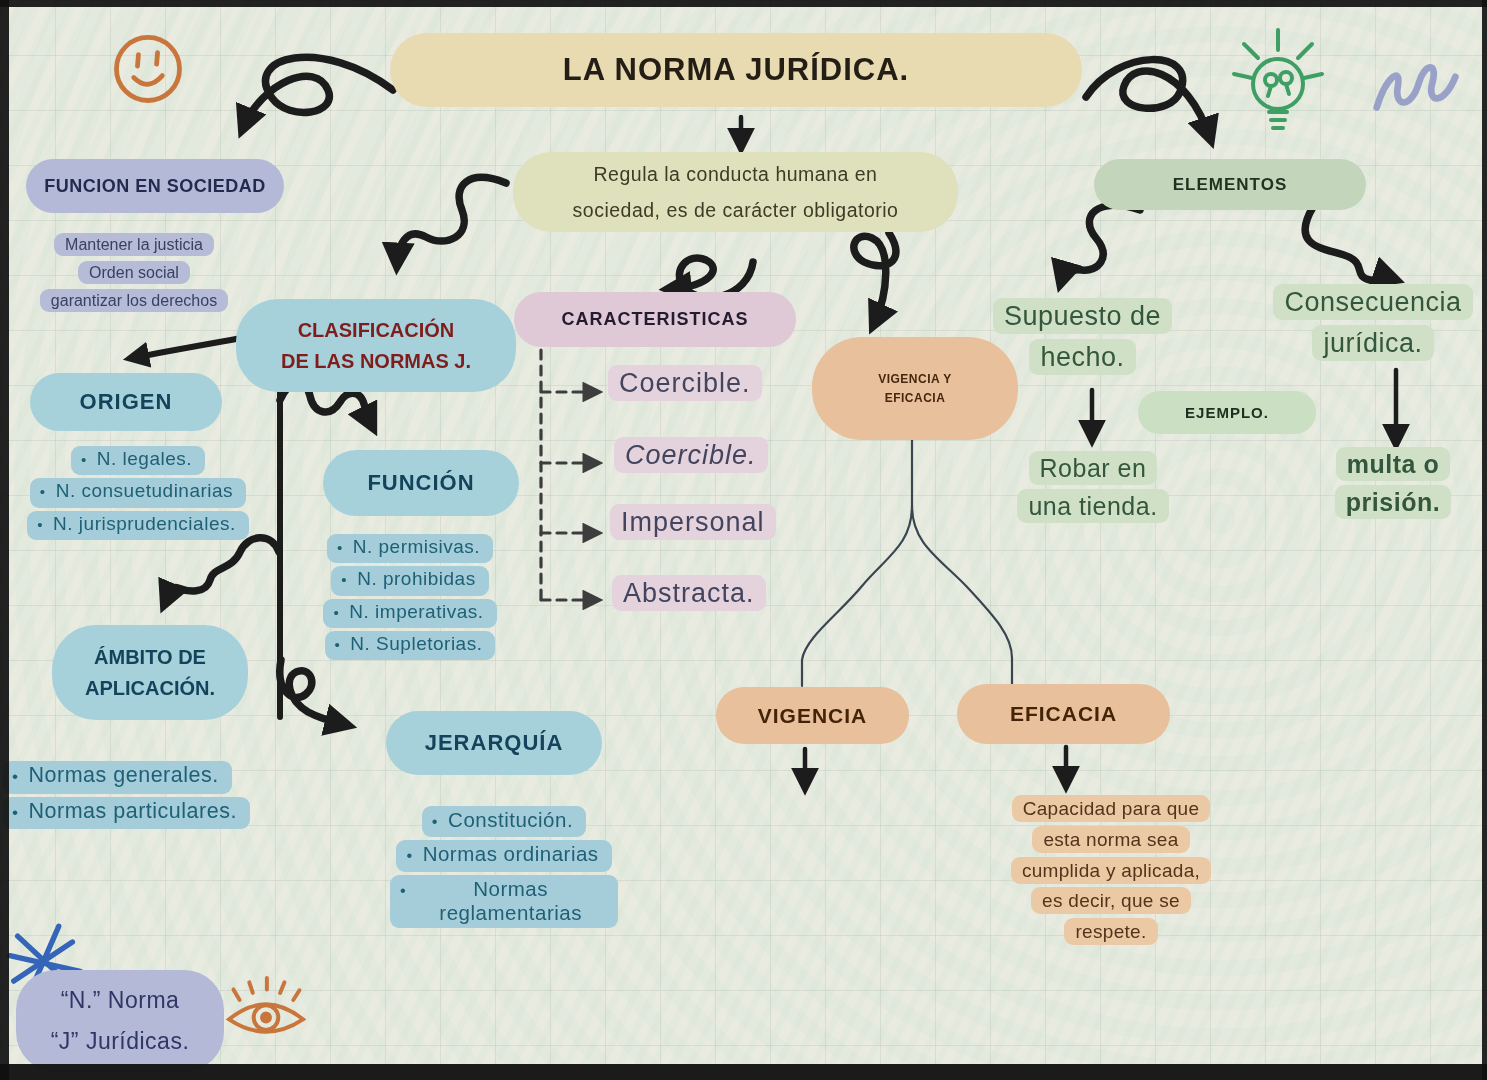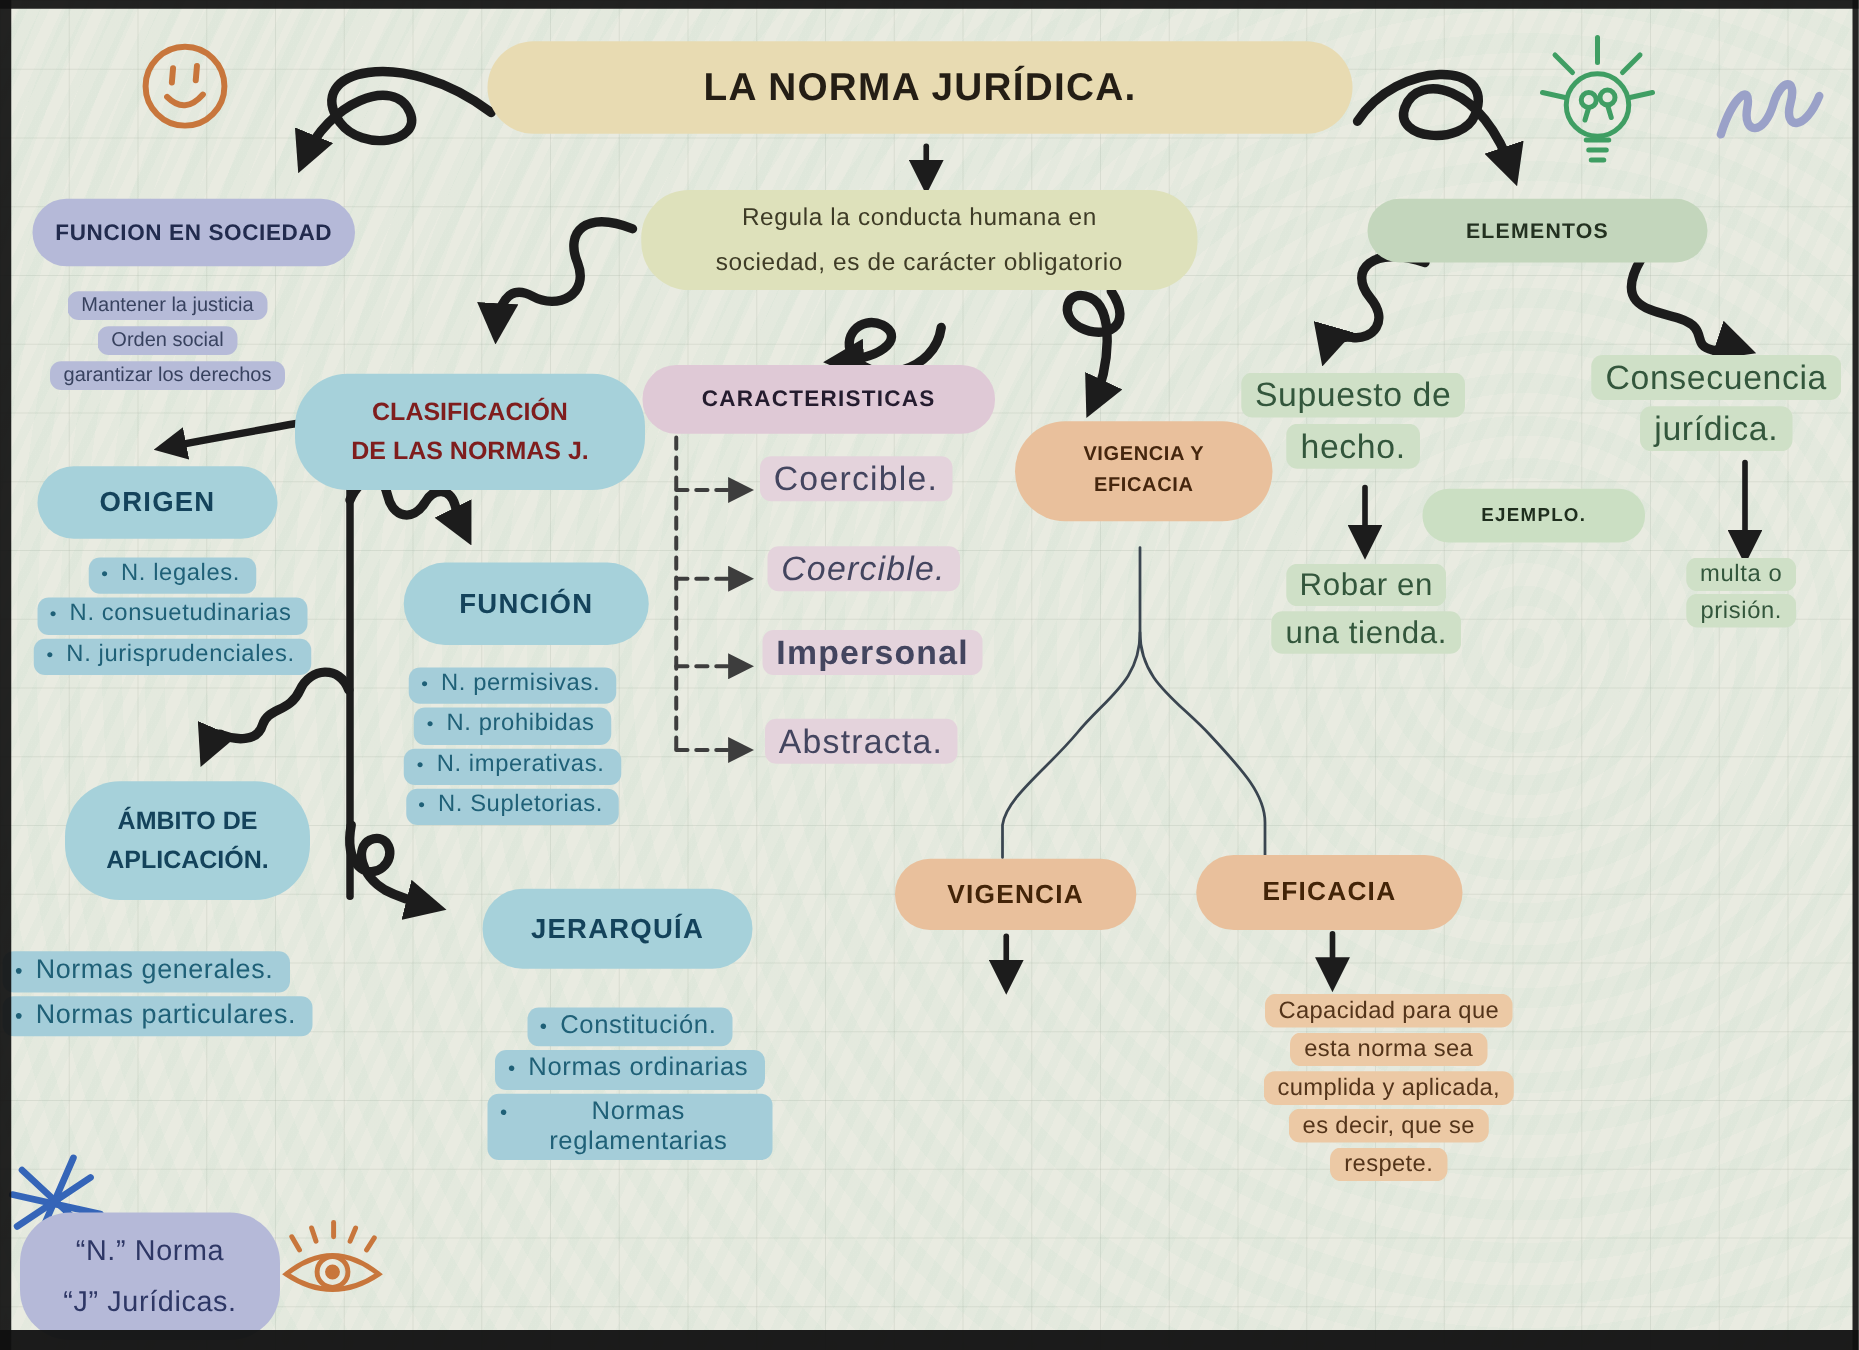--- a/index.html
+++ b/index.html
@@ -220,43 +220,43 @@
         <span class="txt">Normas reglamentarias</span>
       </div>
     </div>
 
   <div class="abs pill" style="left:514px;top:292px;width:282px;height:55px;background:#dfc9d6;border-radius:27px;font-size:18px;letter-spacing:1px;color:#241c2e;">CARACTERISTICAS</div>
 
   <div class="abs hlwrap" style="left:608px;top:368px;font-size:27px;color:#43455f;letter-spacing:1px;">
     <span class="hl" style="background:#e4d3dc;">Coercible.</span></div>
   <div class="abs hlwrap" style="left:614px;top:440px;font-size:27px;color:#43455f;letter-spacing:1px;">
     <span class="hl" style="background:#e4d3dc;font-style:italic;">Coercible.</span></div>
-  <div class="abs hlwrap" style="left:610px;top:507px;font-size:27px;color:#43455f;letter-spacing:1px;font-weight:bold;">
+  <div class="abs hlwrap" style="left:610px;top:507px;font-size:27px;color:#43455f;letter-spacing:1px;">
     <span class="hl" style="background:#e4d3dc;">Impersonal</span></div>
   <div class="abs hlwrap" style="left:612px;top:578px;font-size:27px;color:#43455f;letter-spacing:1px;">
     <span class="hl" style="background:#e4d3dc;">Abstracta.</span></div>
 
-  <div class="abs pill speck" style="left:812px;top:337px;width:206px;height:80px;background:#e9c09c;border-radius:50px;font-size:16px;line-height:1.55;color:#45260e;white-space:pre-line;letter-spacing:.5px;">VIGENCIA Y
+  <div class="abs pill speck" style="left:812px;top:337px;width:206px;height:103px;background:#e9c09c;border-radius:50px;font-size:12px;line-height:1.55;color:#45260e;white-space:pre-line;letter-spacing:.5px;">VIGENCIA Y
 EFICACIA</div>
 
   <div class="abs hlwrap" style="left:1262px;top:282px;width:222px;font-size:27px;line-height:1.5;color:#33563c;letter-spacing:.5px;">
     <span class="hl" style="background:#cfe0c7;">Consecuencia
 jurídica.</span></div>
 
   <div class="abs hlwrap" style="left:975px;top:296px;width:215px;font-size:27px;line-height:1.5;color:#33563c;letter-spacing:.5px;">
     <span class="hl" style="background:#cfe0c7;">Supuesto de
 hecho.</span></div>
 
   <div class="abs pill" style="left:1138px;top:391px;width:178px;height:43px;background:#cbdfc3;border-radius:21px;font-size:15px;letter-spacing:1px;color:#1f2e1e;">EJEMPLO.</div>
 
   <div class="abs hlwrap" style="left:998px;top:450px;width:190px;font-size:25px;line-height:1.5;color:#33563c;letter-spacing:.5px;">
     <span class="hl" style="background:#cfe0c7;">Robar en
 una tienda.</span></div>
 
-  <div class="abs hlwrap" style="left:1318px;top:446px;width:150px;font-size:19px;line-height:1.5;color:#33563c;letter-spacing:.5px;">
+  <div class="abs hlwrap" style="left:1318px;top:446px;width:150px;font-size:25px;line-height:1.5;color:#33563c;letter-spacing:.5px;font-weight:bold;">
     <span class="hl" style="background:#cfe0c7;">multa o
 prisión.</span></div>
 
   <div class="abs pill speck" style="left:716px;top:687px;width:193px;height:57px;background:#e9c09c;border-radius:28px;font-size:21px;letter-spacing:1px;color:#432408;">VIGENCIA</div>
 
   <div class="abs pill speck" style="left:957px;top:684px;width:213px;height:60px;background:#e9c09c;border-radius:30px;font-size:21px;letter-spacing:1px;color:#432408;">EFICACIA</div>
 
 
   <div class="abs hlwrap" style="left:980px;top:794px;width:262px;font-size:19px;line-height:1.62;color:#53341a;letter-spacing:.3px;">
     <span class="hl" style="background:#ecc9a5;">Capacidad para que

